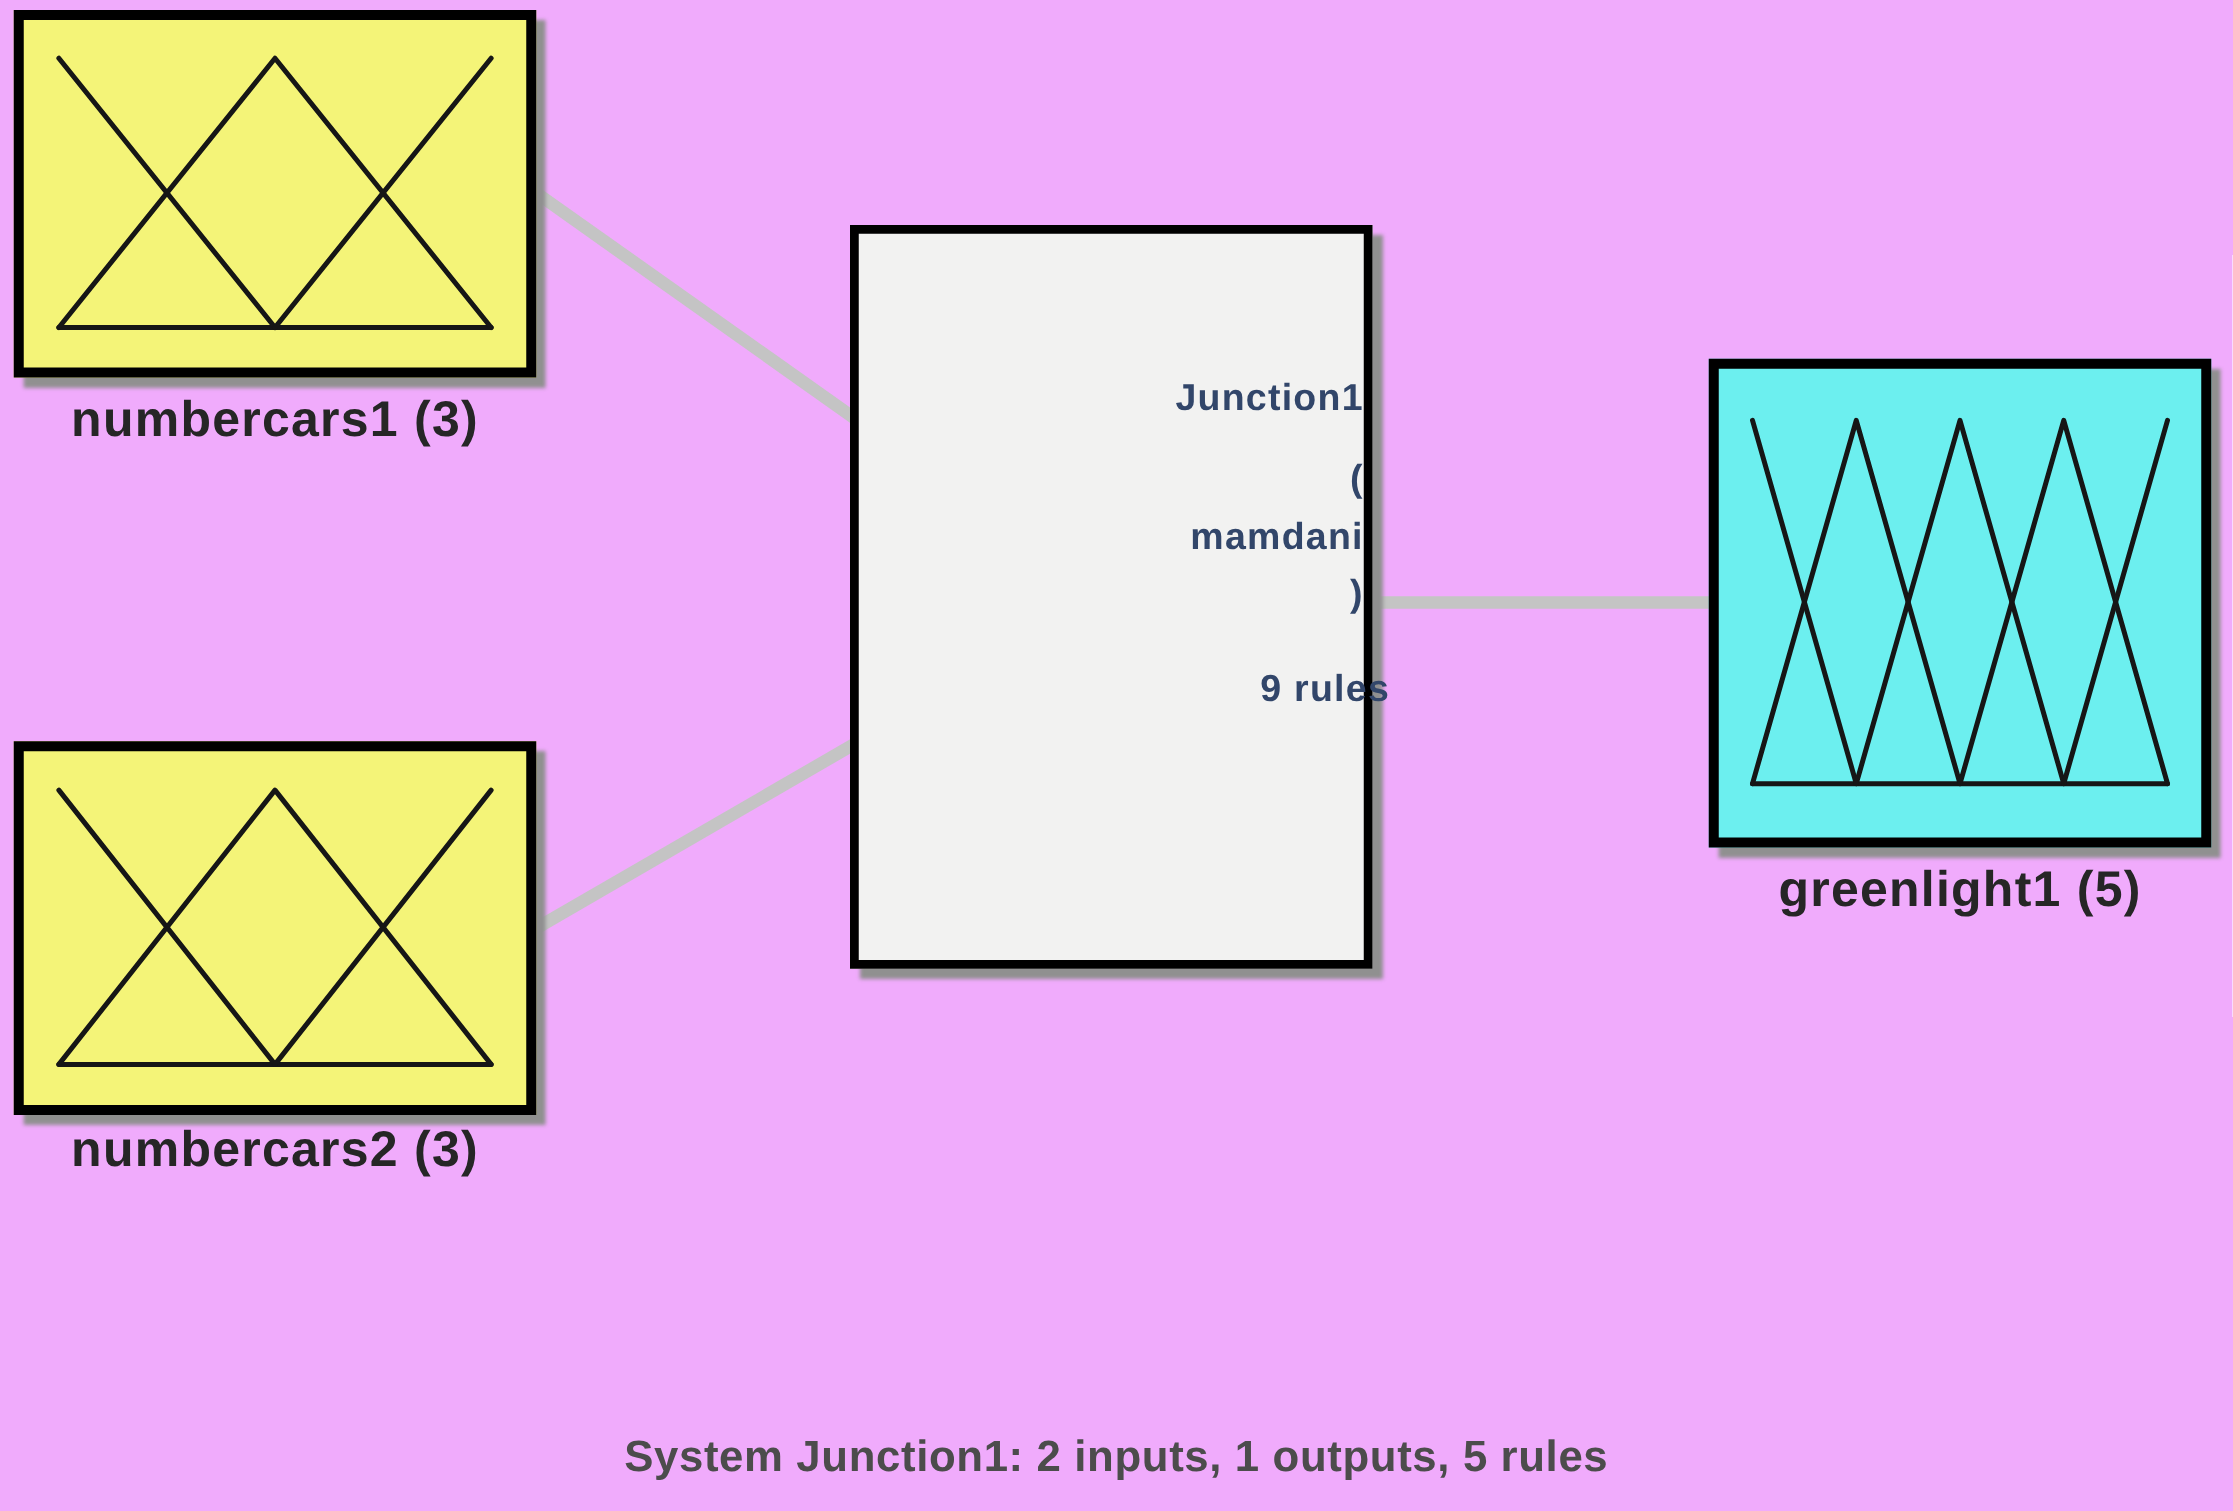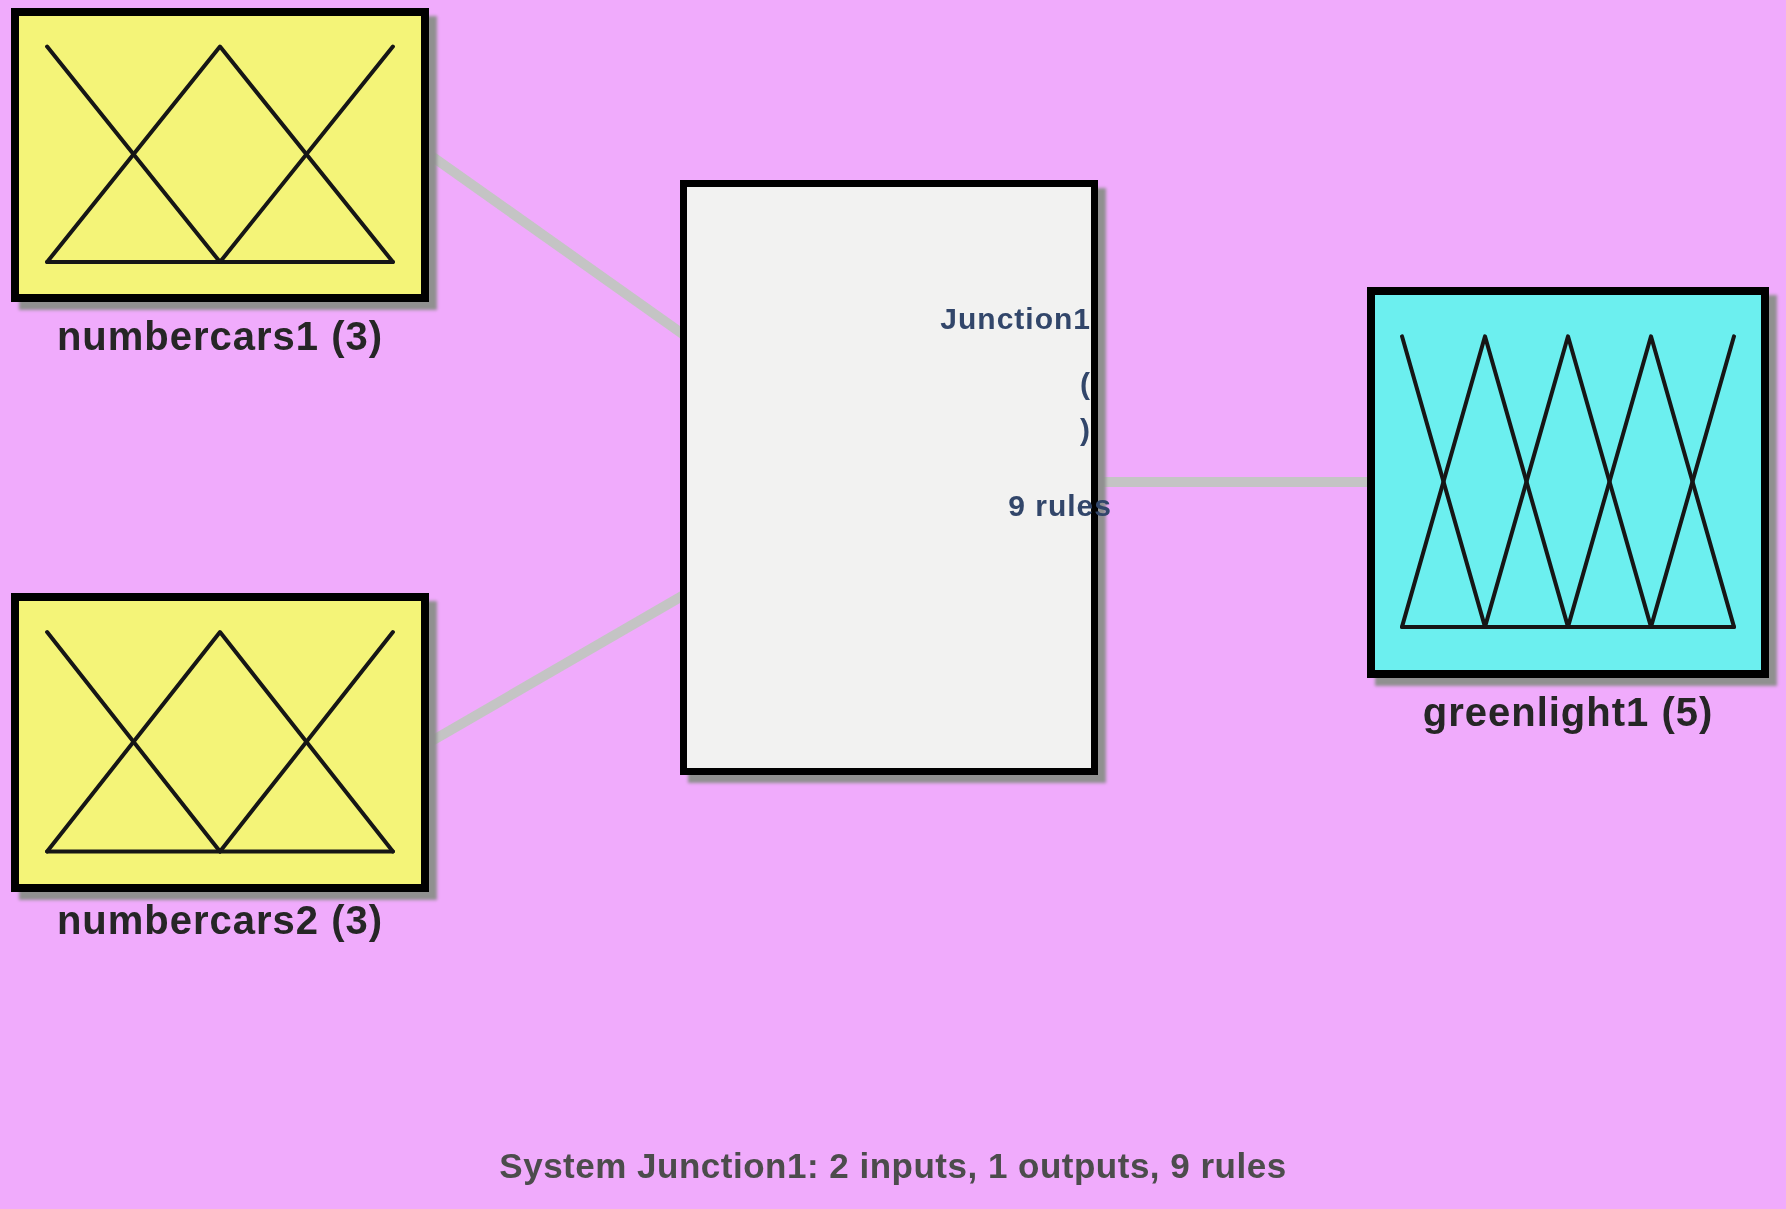--- a/index.html
+++ b/index.html
@@ -111,31 +111,32 @@
         <path d="M28.1 31.1 L201.0 250.5" fill="none" stroke="#161616" stroke-width="4" stroke-linecap="round" stroke-linejoin="round"></path>
         <path d="M28.1 250.5 L201.0 31.1 L373.9 250.5" fill="none" stroke="#161616" stroke-width="4" stroke-linecap="round" stroke-linejoin="round"></path>
         <path d="M201.0 250.5 L373.9 31.1" fill="none" stroke="#161616" stroke-width="4" stroke-linecap="round" stroke-linejoin="round"></path>
       </svg>
   </div>
   <div class="node-label" id="input-label-2">numbercars2 (3)</div>
 
   <div class="node system-node" id="system-node">
     <div class="system-text sys-name">Junction1</div>
     <div class="system-text sys-open">(</div>
+    <div class="system-text sys-type">mamdani</div>
     <div class="system-text sys-close">)</div>
     <div class="system-text sys-rules">9 rules</div>
   </div>
 
   <div class="node output-node" id="output-node-1">
     <svg class="mf" preserveAspectRatio="none" viewBox="0 0 386 375">
         <path d="M27.0 331.9 L359.0 331.9" fill="none" stroke="#161616" stroke-width="4" stroke-linecap="round" stroke-linejoin="round"></path>
         <path d="M27.0 41.3 L110.0 331.9" fill="none" stroke="#161616" stroke-width="4" stroke-linecap="round" stroke-linejoin="round"></path>
         <path d="M27.0 331.9 L110.0 41.3 L193.0 331.9" fill="none" stroke="#161616" stroke-width="4" stroke-linecap="round" stroke-linejoin="round"></path>
         <path d="M110.0 331.9 L193.0 41.3 L276.0 331.9" fill="none" stroke="#161616" stroke-width="4" stroke-linecap="round" stroke-linejoin="round"></path>
         <path d="M193.0 331.9 L276.0 41.3 L359.0 331.9" fill="none" stroke="#161616" stroke-width="4" stroke-linecap="round" stroke-linejoin="round"></path>
         <path d="M276.0 331.9 L359.0 41.3" fill="none" stroke="#161616" stroke-width="4" stroke-linecap="round" stroke-linejoin="round"></path>
       </svg>
   </div>
   <div class="node-label" id="output-label-1">greenlight1 (5)</div>
 
-  <div class="caption">System Junction1: 2 inputs, 1 outputs, 9 rules</div>
+  <div class="caption">System Junction1: 2 inputs, 1 outputs, 5 rules</div>
 
 </div>
 
 </body></html>

